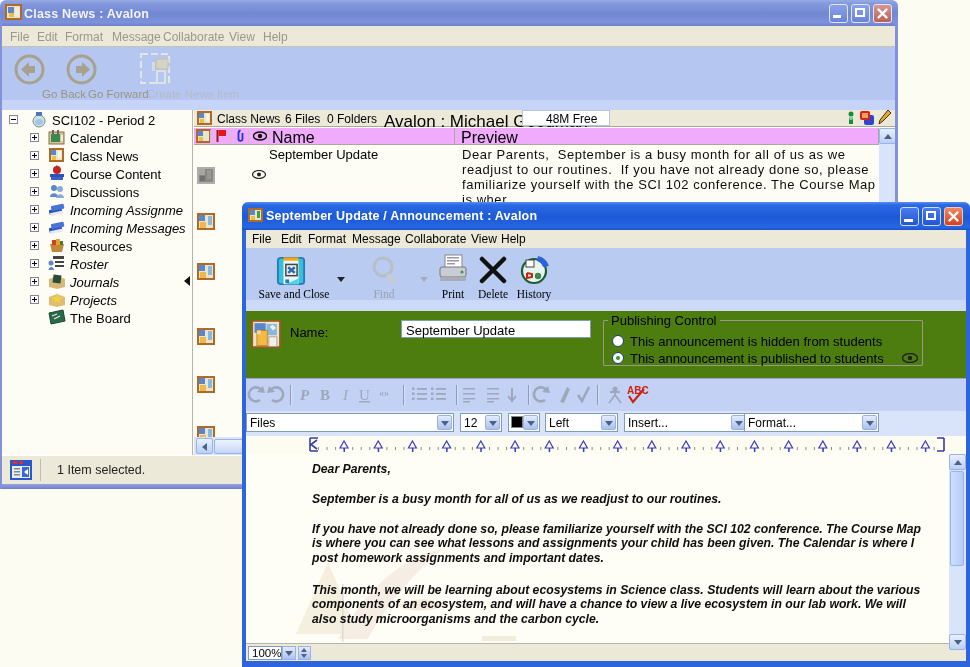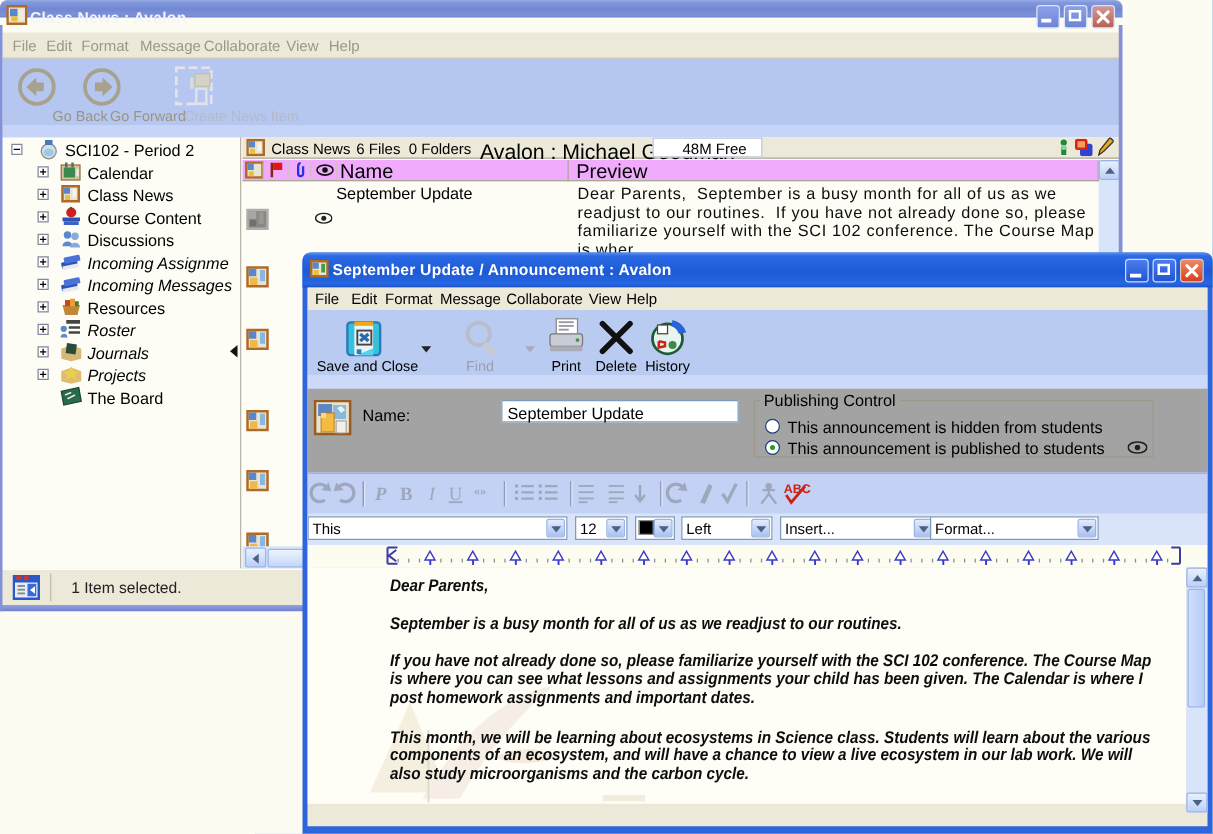--- a/index.html
+++ b/index.html
@@ -1,20 +1,20 @@
 <!DOCTYPE html>
 <html><head>
 <meta charset="utf-8">
 <style>
 * { margin:0; padding:0; box-sizing:border-box; }
 html,body { width:970px; height:667px; overflow:hidden; background:#fdfcf2; font-family:"Liberation Sans",sans-serif; }
 .ab { position:absolute; }
 
 #mw { position:absolute; left:0; top:0; width:898px; height:489px; }
-#mw-title { position:absolute; left:0; top:0; width:898px; height:14px;
+#mw-title { position:absolute; left:0; top:0; width:898px; height:26px;
   background:linear-gradient(180deg,#97abe4 0%,#8399dd 14%,#7287d2 52%,#7d92da 86%,#6e82cc 100%);
   border-radius:6px 6px 0 0; }
 #mw-title .txt { position:absolute; left:24px; top:7px; color:#f2f4fb; font-size:12.5px; font-weight:bold; letter-spacing:0.2px; }
 .wbtn { position:absolute; top:4px; width:19px; height:19px; border-radius:3px; border:1px solid #dfe6f5; color:#fff; }
 
 #mw-menu { position:absolute; left:2px; top:26px; width:894px; height:21px; background:#ece9d8; border-bottom:1px solid #c6c3b4; }
 #mw-menu span { position:absolute; top:4px; color:#9a9887; font-size:12px; }
 #mw-tb { position:absolute; left:2px; top:47px; width:894px; height:63px; background:#b5c7f1; }
 .tlab { position:absolute; top:41px; color:#9a9380; font-size:11.5px;margin-left:32px; }
 
@@ -37,24 +37,24 @@
 
 #w2 { position:absolute; left:242px; top:202px; width:728px; height:465px; background:#2e65dd; border-radius:7px 7px 0 0; }
 #w2-title { position:absolute; left:0; top:0; width:728px; height:28px;
   background:linear-gradient(180deg,#5a91f0 0%,#2b6ae4 10%,#1c59d6 55%,#2767e2 90%,#1a50c8 100%);
   border-radius:6px 6px 0 0; }
 #w2-title .txt { position:absolute; left:24px; top:7px; color:#fff; font-size:12.5px; font-weight:bold; letter-spacing:0.2px; }
 #w2-body { position:absolute; left:4px; top:28px; width:720px; height:431px; background:#ece9d8; overflow:hidden; }
 
 #w2-menu { position:absolute; left:0; top:0; width:720px; height:18px; background:#ece9d8; }
 #w2-menu span { position:absolute; top:2px; color:#000; font-size:12px; }
-#w2-tb { position:absolute; left:0; top:18px; width:720px; height:63px; background:#b9cbf1; }
+#w2-tb { position:absolute; left:0; top:18px; width:720px; height:63px; background:#b9cbf1;font-family:Liberation Serif, serif; }
 #w2-tb .strip { position:absolute; left:0; top:52px; width:720px; height:11px; background:#ccd9f8; }
 .t2lab { position:absolute; top:40px; font-size:11.5px; color:#000; text-align:center; }
-#w2-name { position:absolute; left:0; top:81px; width:720px; height:67px; background:#a3a3a3; }
+#w2-name { position:absolute; left:0; top:81px; width:720px; height:67px; background:#4d7c0f; }
 #w2-fmt { position:absolute; left:0; top:148px; width:720px; height:33px; background:#c3d2f4; border-top:1px solid #98a8cf; }
 #w2-combo { position:absolute; left:0; top:181px; width:720px; height:25px; background:#d9e3fa; }
 #w2-ruler { position:absolute; left:0; top:206px; width:720px; height:18px; background:#fdfcf0; }
 #w2-text { position:absolute; left:0; top:224px; width:703px; height:189px; background:#fefdf6; overflow:hidden;padding-left:44px; }
 #w2-vsb { position:absolute; left:703px; top:224px; width:17px; height:196px; background:#d8e4fa; z-index:3; }
 #w2-status { position:absolute; left:0; top:413px; width:720px; height:18px; background:#ece9d8; border-top:1px solid #b9b6a8; }
 
 .combo { position:absolute; top:2px; height:19px; background:#fff; border:1px solid #7f9db9; font-size:12px; }
 .combo .cbtxt { position:absolute; left:3px; top:2px; white-space:nowrap; }
 .cbtn { position:absolute; right:1px; top:1px; width:15px; height:15px; border-radius:2px;
@@ -537,21 +537,21 @@
           <path d="M314 23 L321 8 L324 10 L318 24 Z" fill="#9fa7bc"></path>
           <path d="M332 16 L336 22 L343 8" stroke="#9fa7bc" stroke-width="2.6" fill="none"></path>
           <circle cx="369" cy="10" r="2.6" fill="#9fa7bc"></circle>
           <path d="M363 24 L369 16 L375 24 M364 13 L374 13 M369 13 L369 17" stroke="#9fa7bc" stroke-width="1.8" fill="none"></path>
           <text x="381" y="15" font-size="10" font-weight="bold" fill="#cc2211" font-family="Liberation Sans">ABC</text>
           <path d="M383 17 L387 23 L398 10" stroke="#cc2211" stroke-width="2.2" fill="none"></path>
         </svg>
       </div>
     <div id="w2-combo">
       <div class="combo" style="left:0px;width:208px">
-          <span class="cbtxt">This</span>
+          <span class="cbtxt">Files</span>
           <div class="cbtn"></div>
         </div>
       <div class="combo" style="left:214px;width:42px">
           <span class="cbtxt">12</span>
           <div class="cbtn"></div>
         </div>
       <div class="combo" style="left:262px;width:32px">
           <div class="ab" style="left:2px;top:2px;width:12px;height:12px;background:#000;border:1px solid #888"></div>
           <div class="cbtn"></div>
         </div>
@@ -698,14 +698,26 @@
     </div>
     <div id="w2-vsb">
       <div class="sbtn" style="top:0px">
           <div class="sarrow" style="top:5px;border-left:4px solid transparent;border-right:4px solid transparent;border-bottom:5px solid #4d6185"></div>
         </div>
       <div class="ab" style="left:1px;top:17px;width:14px;height:95px;border:1px solid #9cb3e8;border-radius:2px;background:linear-gradient(90deg,#cfdffc,#b4ccf6)"></div>
       <div class="sbtn" style="top:180px">
           <div class="sarrow" style="top:5px;border-left:4px solid transparent;border-right:4px solid transparent;border-top:5px solid #4d6185"></div>
         </div>
     </div>
+    <div id="w2-status">
+      <div class="ab" style="left:2px;top:2px;width:34px;height:14px;background:#fff;border:1px solid #7f9db9">
+          <span class="ab" style="left:3px;top:0px;font-size:11.5px">100%</span>
+        </div>
+      <div class="ab" style="left:36px;top:2px;width:14px;height:14px;background:linear-gradient(180deg,#e3ecfd,#aac1f0);border:1px solid #9ab2e8">
+          <div class="ab" style="left:2px;top:4px;border-left:4px solid transparent;border-right:4px solid transparent;border-top:5px solid #4d6185"></div>
+        </div>
+      <div class="ab" style="left:52px;top:2px;width:13px;height:14px;background:linear-gradient(180deg,#e3ecfd,#aac1f0);border:1px solid #9ab2e8">
+          <div class="ab" style="left:2px;top:1px;border-left:3px solid transparent;border-right:3px solid transparent;border-bottom:4px solid #4d6185"></div>
+          <div class="ab" style="left:2px;top:7px;border-left:3px solid transparent;border-right:3px solid transparent;border-top:4px solid #4d6185"></div>
+        </div>
+    </div>
   </div>
 </div>
 
 </body></html>

